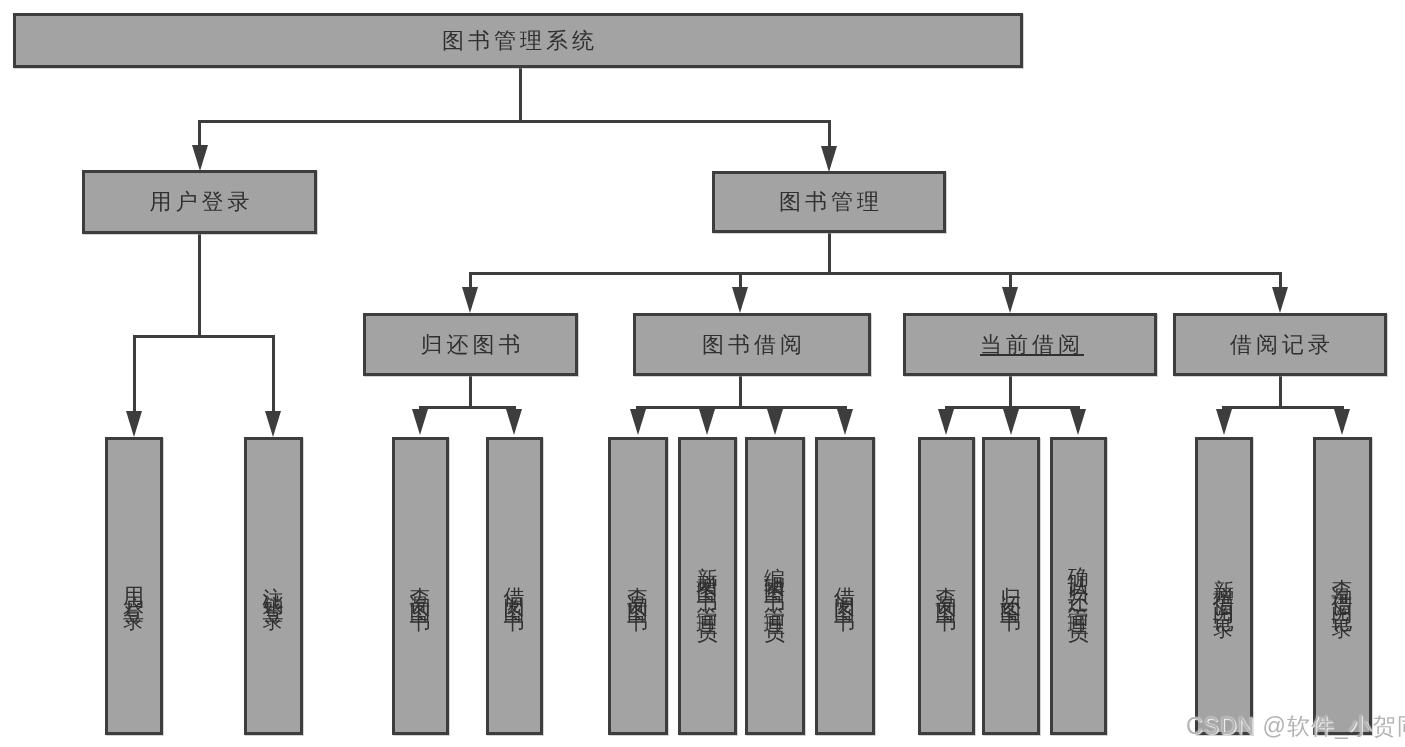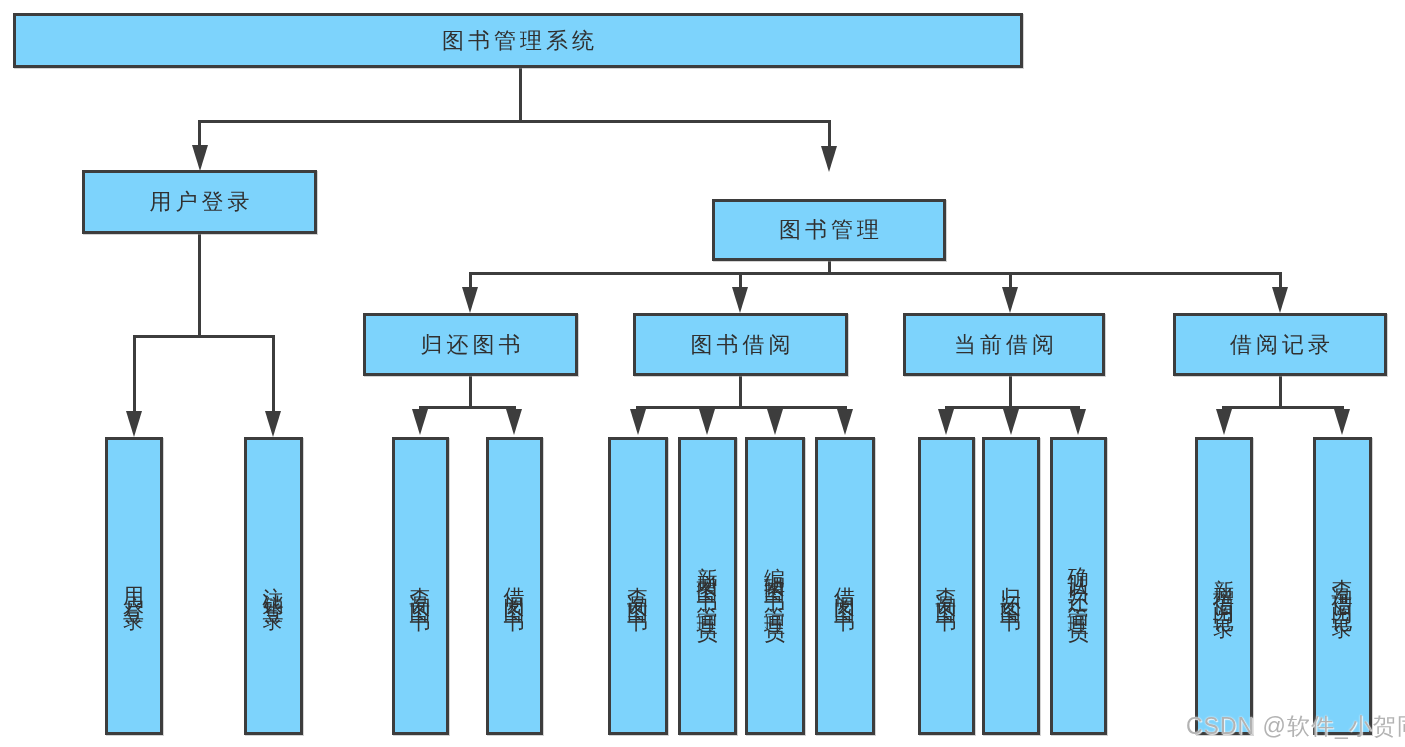--- a/index.html
+++ b/index.html
@@ -1,21 +1,21 @@
 <!DOCTYPE html>
 <html><head>
 <meta charset="utf-8">
 <style>
   html,body { margin:0; padding:0; background:#ffffff; }
   .canvas {
     position:relative; width:1405px; height:747px; background:#ffffff;
     font-family:"Liberation Sans", sans-serif; overflow:hidden;
   }
   .box {
-    position:absolute; background:#7dd3fc; border:3px solid #3d3d3d;
+    position:absolute; background:#a3a3a3; border:3px solid #3d3d3d;
     box-sizing:border-box; display:flex; align-items:center; justify-content:center;
     color:#303030; box-shadow:1px 1px 0 rgba(160,160,160,0.45);
   }
   .hbox { font-size:22px; letter-spacing:4px; text-indent:4px; white-space:nowrap; }
   .vbox {
     writing-mode:vertical-rl; text-orientation:mixed;
     font-size:21px; letter-spacing:8px; line-height:1; padding:4px 0;
   }
   .line  { position:absolute; background:#3d3d3d; }
   .arrow {
@@ -78,25 +78,25 @@
   <div class="arrow" style="left:1070px; top:409px;"></div>
 
   <div class="line" style="left:1279px; top:374px; width:3px;   height:34px;"></div>
   <div class="line" style="left:1222px; top:406px; width:122px; height:3px;"></div>
   <div class="arrow" style="left:1216px; top:409px;"></div>
   <div class="arrow" style="left:1334px; top:409px;"></div>
 
   <div class="box hbox" style="left:13px; top:13px; width:1010px; height:55px;">图书管理系统</div>
 
   <div class="box hbox" style="left:82px;  top:170px; width:235px; height:64px;">用户登录</div>
-  <div class="box hbox" style="left:712px; top:171px; width:234px; height:62px;margin-top:28px;">图书管理</div>
+  <div class="box hbox" style="left:712px; top:171px; width:234px; height:62px;">图书管理</div>
 
   <div class="box hbox" style="left:363px;  top:313px; width:215px; height:63px;">归还图书</div>
-  <div class="box hbox" style="left:633px;  top:313px; width:215px; height:63px;">图书借阅</div>
-  <div class="box hbox" style="left:903px;  top:313px; width:202px; height:63px;">当前借阅</div>
+  <div class="box hbox" style="left:633px;  top:313px; width:238px; height:63px;">图书借阅</div>
+  <div class="box hbox" style="left:903px;  top:313px; width:254px; height:63px;text-decoration:underline;">当前借阅</div>
   <div class="box hbox" style="left:1173px; top:313px; width:214px; height:63px;">借阅记录</div>
 
   <div class="box vbox" style="left:105px;  top:437px; width:58px; height:298px;">用户登录</div>
   <div class="box vbox" style="left:244px;  top:437px; width:59px; height:298px;">注销登录</div>
 
   <div class="box vbox" style="left:392px;  top:437px; width:57px; height:298px;">查询图书</div>
   <div class="box vbox" style="left:486px;  top:437px; width:57px; height:298px;">借阅图书</div>
 
   <div class="box vbox" style="left:608px;  top:437px; width:60px; height:298px;">查询图书</div>
   <div class="box vbox" style="left:678px;  top:437px; width:59px; height:298px;">新增图书（管理员）</div>

